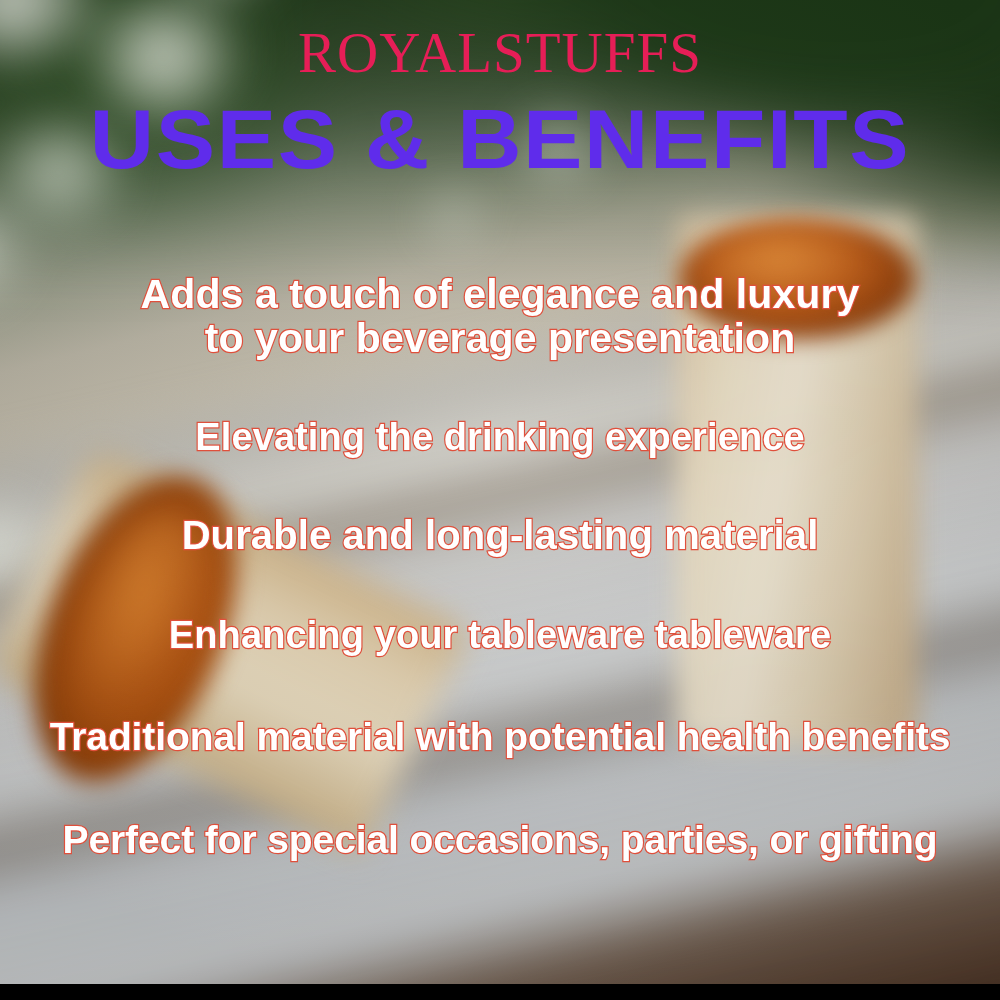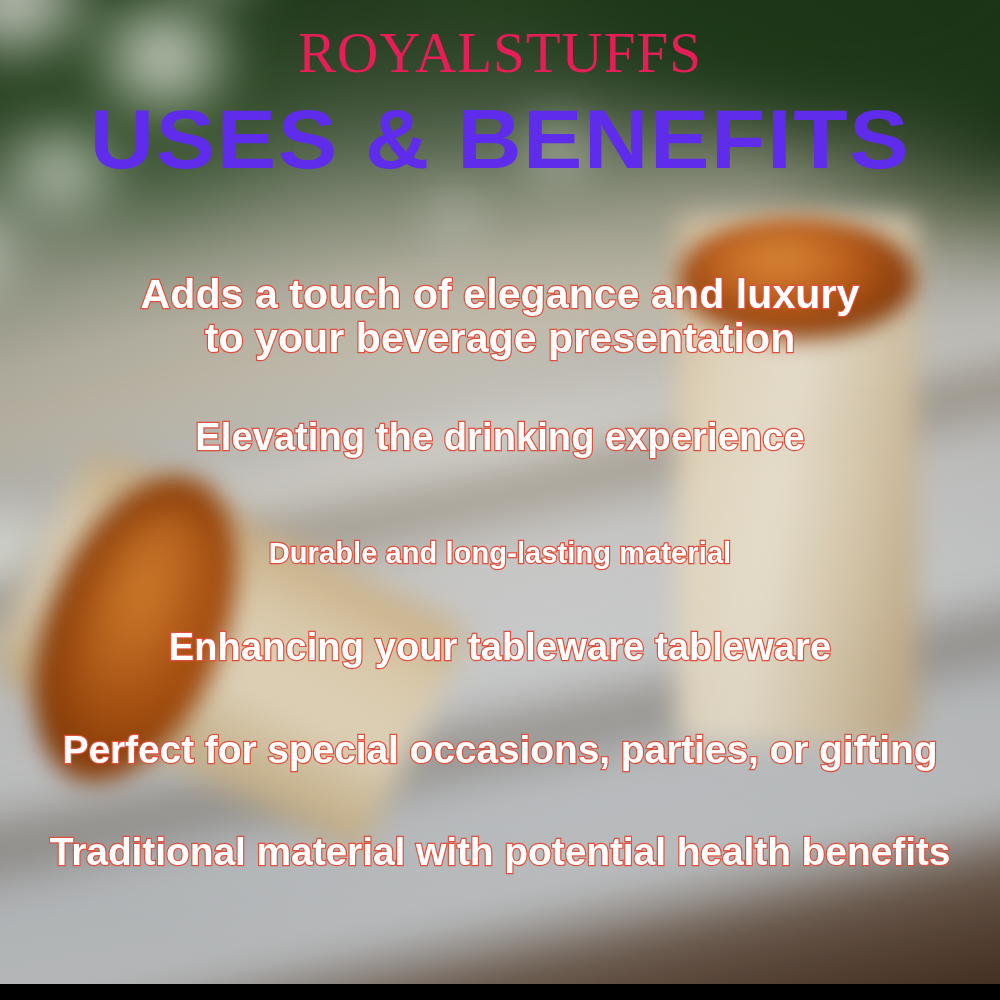--- a/index.html
+++ b/index.html
@@ -193,21 +193,21 @@
     margin: 0;
     padding: 0;
     -webkit-text-stroke: 2.4px #e0503c;
     paint-order: stroke fill;
     text-shadow: 0 0 1px rgba(224,80,60,.55);
     white-space: pre-line;
   }
 
   .b0 { font-size: 41px; letter-spacing: .1px; }
   .b1 { font-size: 38px; margin-top: 56px;  letter-spacing: .1px; text-align: center; }
-  .b2 { font-size: 29px; margin-top: 80px;  letter-spacing: .1px; }
+  .b2 { font-size: 40px; margin-top: 56px;  letter-spacing: .1px; }
   .b3 { font-size: 38px; margin-top: 58px;  letter-spacing: .1px; }
   .b4 { font-size: 39px; margin-top: 60px;  letter-spacing: -.1px; }
   .b5 { font-size: 39px; margin-top: 61px;  letter-spacing: -.1px; }
 </style>
 </head>
 <body>
 
 <div id="poster">
 
   <div class="bg-layer bg-base"></div>
@@ -230,18 +230,18 @@
     <div class="brand">ROYALSTUFFS</div>
 
     <div class="headline">USES &amp; BENEFITS</div>
 
     <div class="benefits">
       <p class="benefit b0">Adds a touch of elegance and luxury
 to your beverage presentation</p>
       <p class="benefit b1">Elevating the drinking experience</p>
       <p class="benefit b2">Durable and long-lasting material</p>
       <p class="benefit b3">Enhancing your tableware tableware</p>
+      <p class="benefit b4">Traditional material with potential health benefits</p>
       <p class="benefit b5">Perfect for special occasions, parties, or gifting</p>
-      <p class="benefit b4">Traditional material with potential health benefits</p>
     </div>
 
   </div>
 </div>
 
 </body></html>

